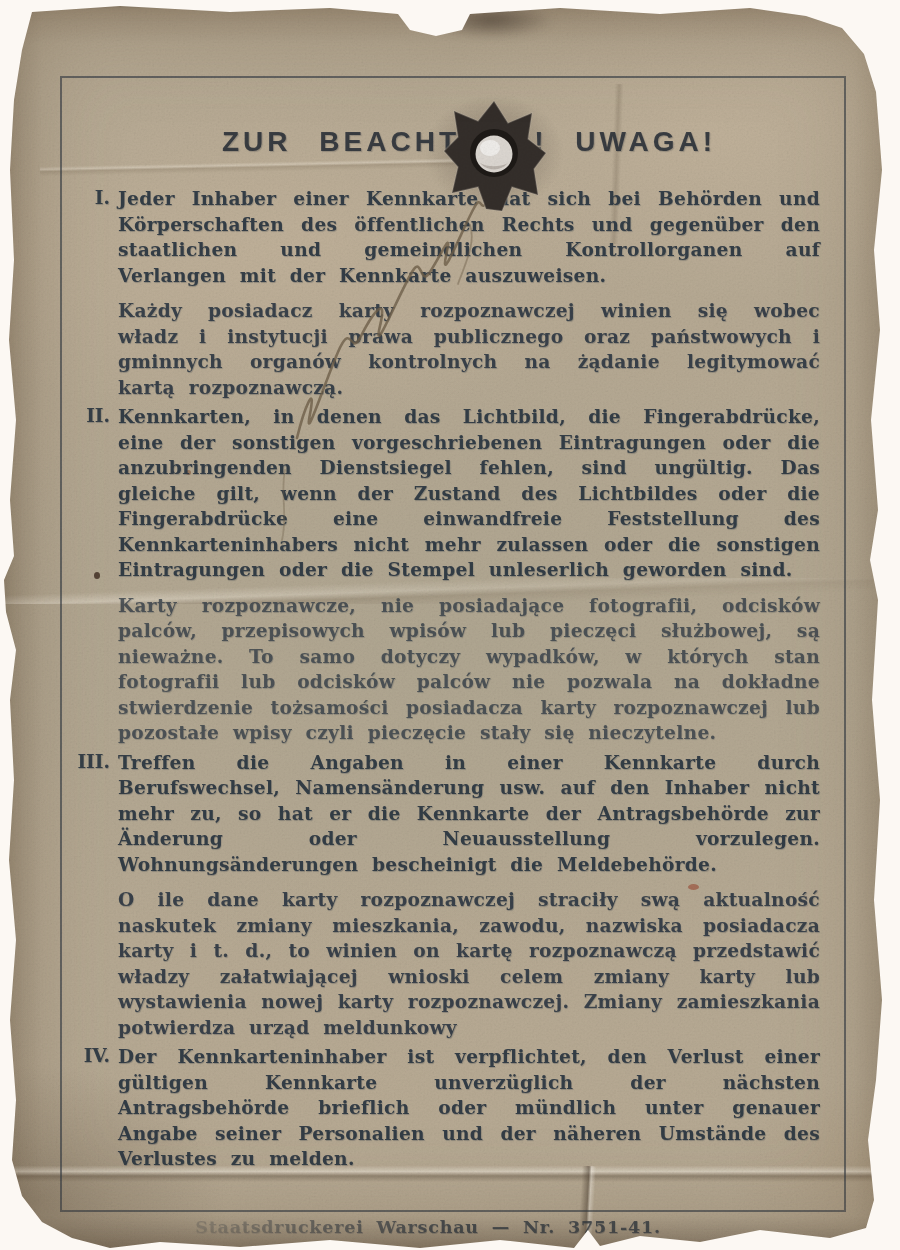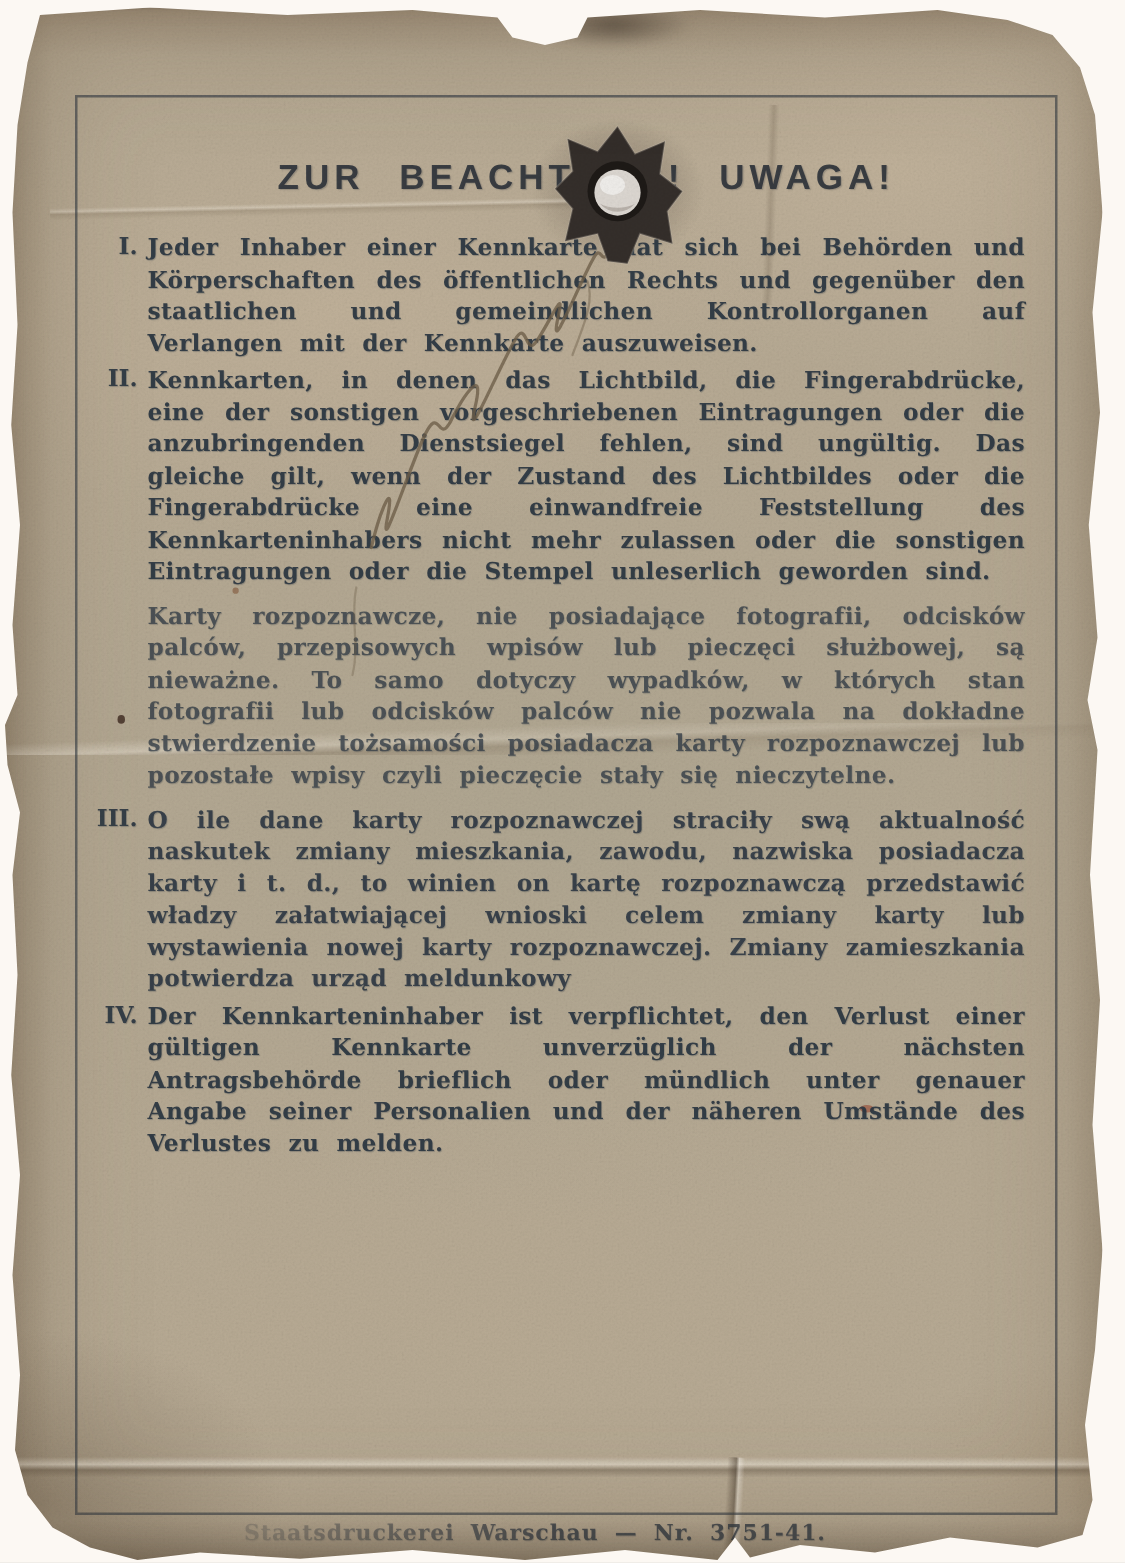--- a/index.html
+++ b/index.html
@@ -95,30 +95,32 @@
     <div class="crease speck1"></div>
     <div class="crease speck2"></div>
     <div class="crease speck3"></div>
 
     <div class="frame">
       <div class="header">ZUR BEACHTUNG!  UWAGA!</div>
 
       <section class="sec sec-1">
         <div class="num">I.</div>
         <p class="para de">Jeder Inhaber einer Kennkarte hat sich bei Behörden und Körperschaften des öffentlichen Rechts und gegenüber den staatlichen und gemeindlichen Kontrollorganen auf Verlangen mit der Kennkarte auszuweisen.</p>
+        <p class="para pl">Każdy posiadacz karty rozpoznawczej winien się wobec władz i instytucji prawa publicznego oraz państwowych i gminnych organów kontrolnych na żądanie legitymować kartą rozpoznawczą.</p>
       </section>
 
       <section class="sec sec-2">
         <div class="num">II.</div>
         <p class="para de">Kennkarten, in denen das Lichtbild, die Fingerabdrücke, eine der sonstigen vorgeschriebenen Eintragungen oder die anzubringenden Dienstsiegel fehlen, sind ungültig. Das gleiche gilt, wenn der Zustand des Lichtbildes oder die Fingerabdrücke eine einwandfreie Feststellung des Kennkarteninhabers nicht mehr zulassen oder die sonstigen Eintragungen oder die Stempel unleserlich geworden sind.</p>
         <p class="para pl">Karty rozpoznawcze, nie posiadające fotografii, odcisków palców, przepisowych wpisów lub pieczęci służbowej, są nieważne. To samo dotyczy wypadków, w których stan fotografii lub odcisków palców nie pozwala na dokładne stwierdzenie tożsamości posiadacza karty rozpoznawczej lub pozostałe wpisy czyli pieczęcie stały się nieczytelne.</p>
       </section>
 
       <section class="sec sec-3">
         <div class="num">III.</div>
+        <p class="para de">Treffen die Angaben in einer Kennkarte durch Berufswechsel, Namensänderung usw. auf den Inhaber nicht mehr zu, so hat er die Kennkarte der Antragsbehörde zur Änderung oder Neuausstellung vorzulegen. Wohnungsänderungen bescheinigt die Meldebehörde.</p>
         <p class="para pl">O ile dane karty rozpoznawczej straciły swą aktualność naskutek zmiany mieszkania, zawodu, nazwiska posiadacza karty i t. d., to winien on kartę rozpoznawczą przedstawić władzy załatwiającej wnioski celem zmiany karty lub wystawienia nowej karty rozpoznawczej. Zmiany zamieszkania potwierdza urząd meldunkowy</p>
       </section>
 
       <section class="sec sec-4">
         <div class="num">IV.</div>
         <p class="para de">Der Kennkarteninhaber ist verpflichtet, den Verlust einer gültigen Kennkarte unverzüglich der nächsten Antragsbehörde brieflich oder mündlich unter genauer Angabe seiner Personalien und der näheren Umstände des Verlustes zu melden.</p>
 
       </section>
     </div>
 

